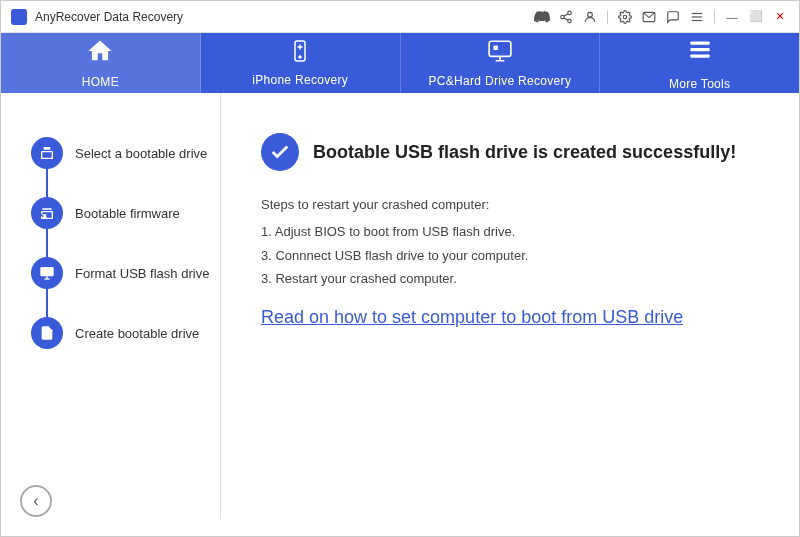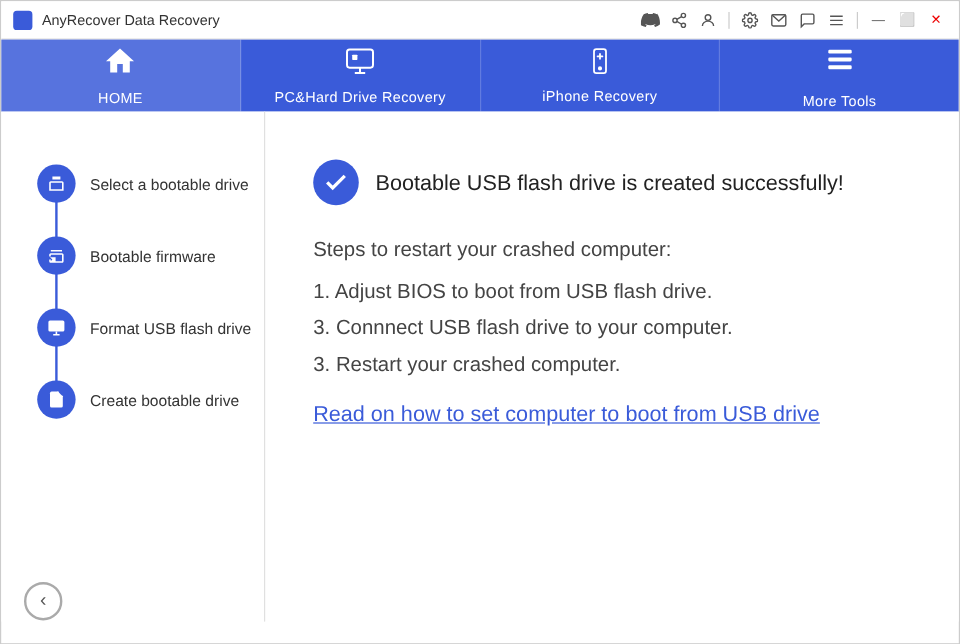--- a/index.html
+++ b/index.html
@@ -173,25 +173,25 @@
       border-radius: 50%;
       background: #3a5bd9;
       display: flex;
       align-items: center;
       justify-content: center;
       color: #fff;
       font-size: 20px;
     }
     .success-title {
       font-size: 18px;
-      font-weight: 400;
+      font-weight: 700;
       color: #222;
     }
     .steps-info {
-      font-size: 17px;
+      font-size: 13px;
       color: #444;
       line-height: 1.8;
       margin-bottom: 16px;
     }
     .steps-info .steps-heading {
       margin-bottom: 4px;
     }
     .read-more-link {
       font-size: 18px;
       color: #3a5bd9;
@@ -282,37 +282,37 @@
   <div class="nav-item active">
     <div class="nav-icon">
       <svg width="28" height="28" viewBox="0 0 24 24" fill="white">
           <path d="M10 20v-6h4v6h5v-8h3L12 3 2 12h3v8z"></path>
         </svg>
     </div>
     <span class="nav-label">HOME</span>
   </div>
   <div class="nav-item">
     <div class="nav-icon">
+      <svg width="24" height="24" viewBox="0 0 24 24" fill="none" stroke="white" stroke-width="1.5">
+          <rect x="7" y="2" width="10" height="20" rx="2"></rect>
+          <circle cx="12" cy="18" r="1" fill="white"></circle>
+          <path d="M12 6v4M10 8h4" stroke-linecap="round"></path>
+        </svg>
+    </div>
+    <span class="nav-label">iPhone Recovery</span>
+  </div>
+  <div class="nav-item">
+    <div class="nav-icon">
       <svg width="26" height="26" viewBox="0 0 24 24" fill="none" stroke="white" stroke-width="1.5">
           <rect x="2" y="3" width="20" height="14" rx="2"></rect>
           <path d="M8 21h8M12 17v4"></path>
           <rect x="6" y="7" width="4" height="4" rx="0.5" fill="white" stroke="none"></rect>
         </svg>
     </div>
     <span class="nav-label">PC&amp;Hard Drive Recovery</span>
-  </div>
-  <div class="nav-item">
-    <div class="nav-icon">
-      <svg width="24" height="24" viewBox="0 0 24 24" fill="none" stroke="white" stroke-width="1.5">
-          <rect x="7" y="2" width="10" height="20" rx="2"></rect>
-          <circle cx="12" cy="18" r="1" fill="white"></circle>
-          <path d="M12 6v4M10 8h4" stroke-linecap="round"></path>
-        </svg>
-    </div>
-    <span class="nav-label">iPhone Recovery</span>
   </div>
   <div class="nav-item">
     <div class="nav-icon">
       <svg width="26" height="26" viewBox="0 0 24 24" fill="white">
           <rect x="3" y="5" width="18" height="3" rx="1"></rect>
           <rect x="3" y="11" width="18" height="3" rx="1"></rect>
           <rect x="3" y="17" width="18" height="3" rx="1"></rect>
         </svg>
     </div>
     <span class="nav-label">More Tools</span>

